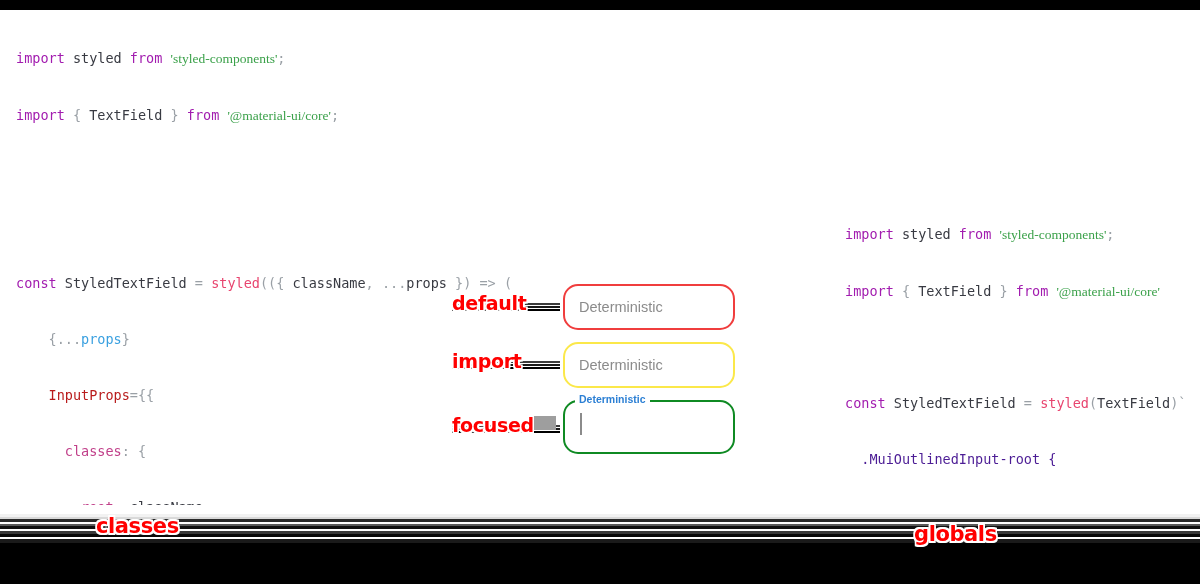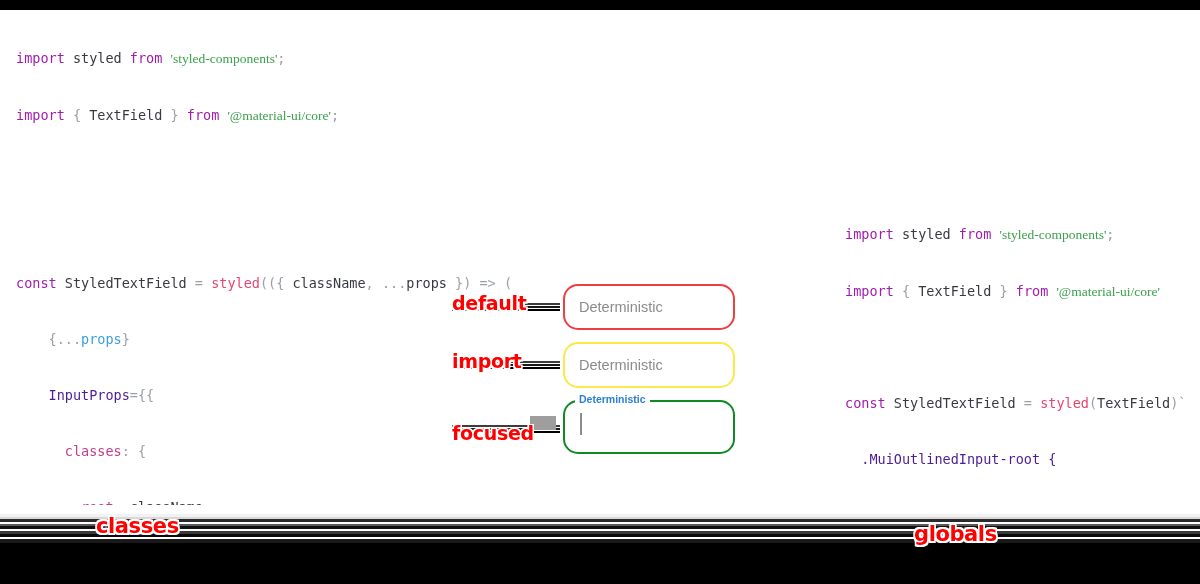--- a/index.html
+++ b/index.html
@@ -37,21 +37,21 @@
   #code-right { left: 845px; top: 188px; }
 
   .code-line { height: 18.7px; }
 
   
   .tk-kw    { color: #a21caf; }           
   .tk-plain { color: #383a42; }
   .tk-str   { color: #3ba14a; font-family: Liberation Serif, serif; }           
   .tk-fn    { color: #e8456f; }           
   .tk-tag   { color: #e8456f; }           
-  .tk-attr  { color: #4c1d95; }           
+  .tk-attr  { color: #b91c1c; }           
   .tk-prop  { color: #c1408a; }           
   .tk-punc  { color: #9aa0a6; }           
   .tk-css   { color: #4c1d95; }           
   .tk-var   { color: #3aa0e0; }
 
   .heart { font-family: "DejaVu Sans", sans-serif; }
 
   
   #demo-column {
     position: absolute;
@@ -265,21 +265,21 @@
     <div class="anno-line" style="left:0px; top:20px; width:108px;"></div>
     <div class="anno" style="top:10px;">import</div>
     <div class="tf tf-hover" style="top:2px;">
       <div class="tf-text">Deterministic</div>
     </div>
   </div>
 
   <div class="demo-row" style="height:64px;">
     <div class="anno-line" style="left:0px; top:26px; width:108px;"></div>
     <div class="anno-blk" style="left:78px; top:18px; width:26px; height:14px;"></div>
-    <div class="anno" style="top:16px;margin-top:8px;">focused</div>
+    <div class="anno" style="top:16px;">focused</div>
     <div class="tf tf-focused" style="top:2px; height:54px;">
       <div class="tf-notch">Deterministic</div>
       <div class="tf-caret"></div>
     </div>
   </div>
 
 </div>
 
 <div id="bottom-band">
   <div class="band-lines"></div>

